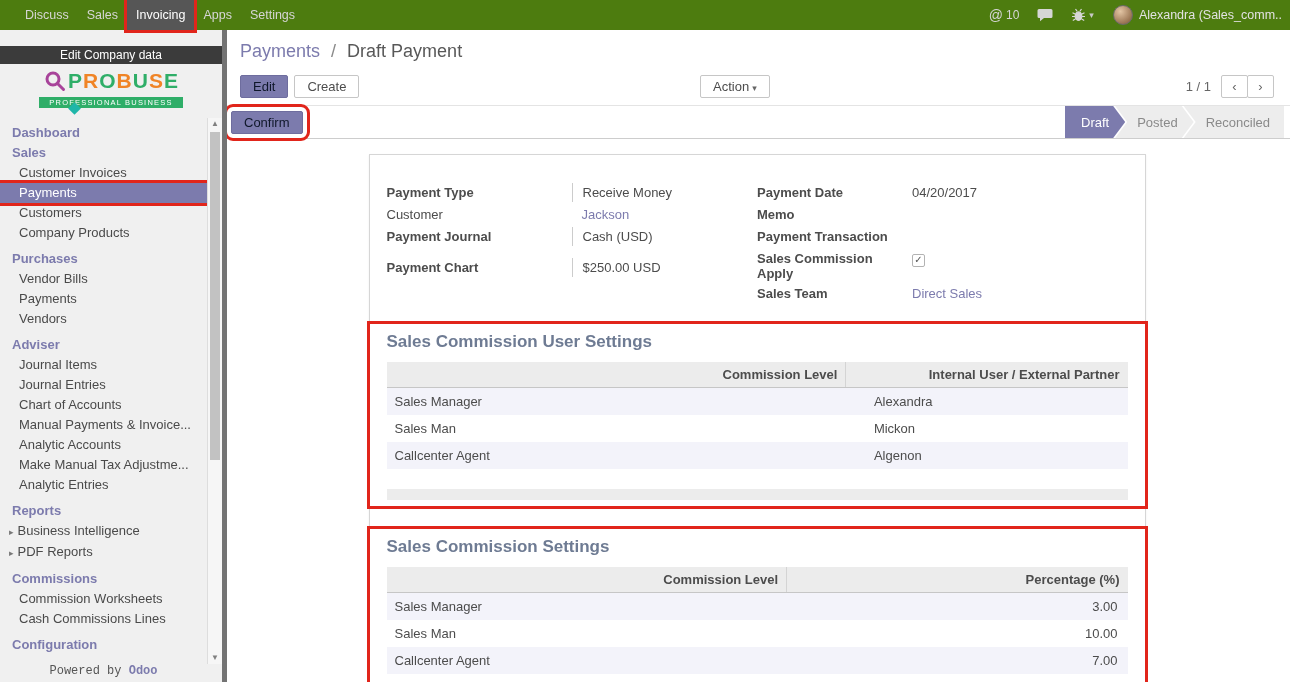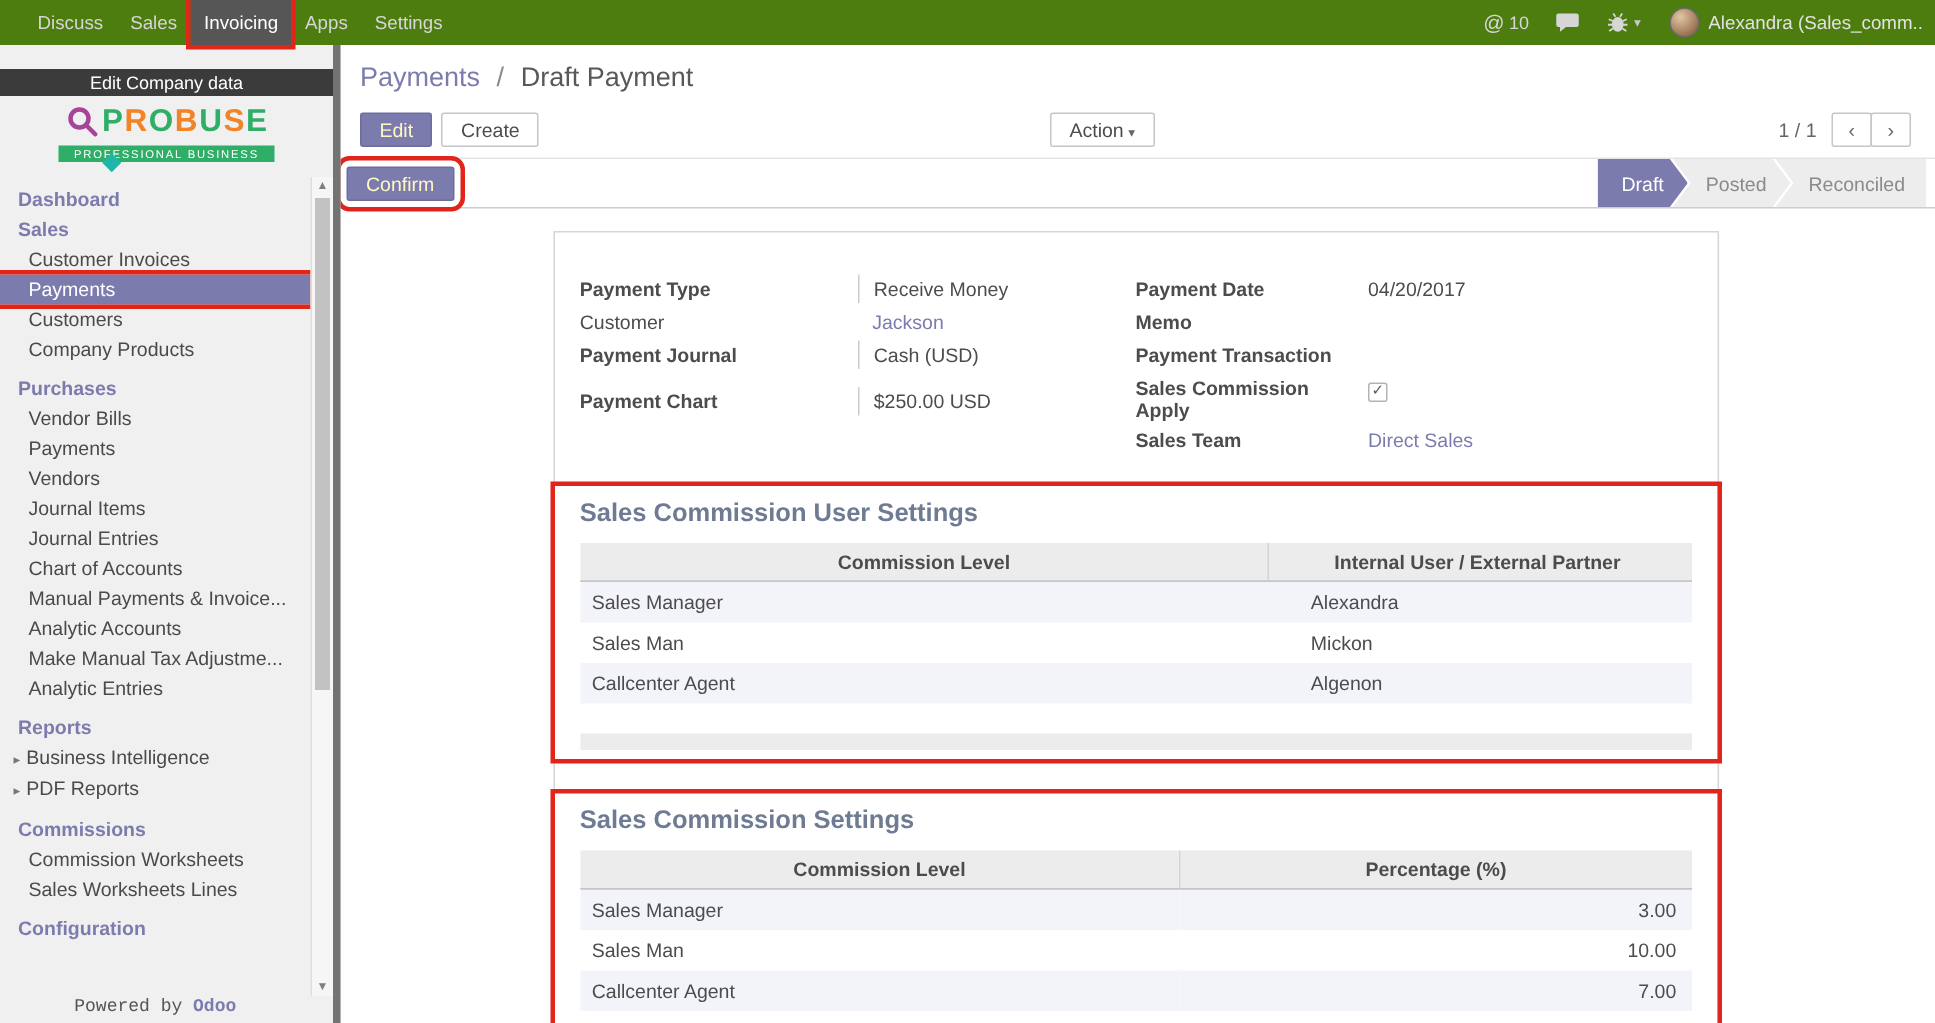--- a/index.html
+++ b/index.html
@@ -94,21 +94,21 @@
   .bc-link { color: #7c7bad; cursor: pointer; }
   .bc-sep { color: #8a8a8a; margin: 0 6px; }
   .bc-current { color: #585858; }
   .buttons-row { display: flex; align-items: center; position: relative; height: 26px; }
   .left-buttons { display: flex; gap: 6px; }
   .center-buttons { position: absolute; left: 460px; }
   .btn {
     font-size: 13px; padding: 3px 12px; border: 1px solid #c6c6c6; background: #fff;
     color: #4c4c4c; border-radius: 2px; cursor: pointer; font-family: "Liberation Sans", sans-serif;
   }
-  .btn-primary { background: #7c7bad; border-color: #6e6d9e; color: #fef9c3; }
+  .btn-primary { background: #7c7bad; border-color: #6e6d9e; color: #0f172a; }
   .caret { font-size: 9px; margin-left: 3px; color: #666; }
   .pager { margin-left: auto; display: flex; align-items: center; gap: 10px; color: #666; }
   .pager-buttons { display: flex; }
   .pager-buttons .btn { width: 27px; padding: 3px 0; text-align: center; color: #666; }
   .pager-buttons .btn + .btn { margin-left: -1px; }
 
   
   .statusbar {
     height: 34px; background: #fff; border-top: 1px solid #e4e4e4; border-bottom: 1px solid #cdcdcd;
     display: flex; align-items: center; justify-content: space-between; padding-left: 7px; margin-top: 2px;
@@ -151,21 +151,21 @@
   }
   .check { font-size: 10px; color: #555; line-height: 10px; }
 
   
   .anno-section { margin: 0 -17px; padding: 8px 17px 6px; }
   .sec-user { margin-top: 18px; }
   .sec-settings { margin-top: 23px; padding-bottom: 26px; }
   .sec-title { font-size: 17px; font-weight: bold; color: #6e7b93; margin: 0 0 10px; }
   .o-table { width: 100%; border-collapse: collapse; font-size: 13px; }
   .o-table th {
-    background: #ececec; text-align: center; font-weight: bold; padding: 5px 8px;
+    background: #ececec; text-align: right; font-weight: bold; padding: 5px 8px;
     border-bottom: 1px solid #c6c6c6; color: #4c4c4c;
   }
   .o-table th + th { border-left: 1px solid #d4d4d4; }
   .o-table td { padding: 6px 8px; }
   .o-table tbody tr:nth-child(odd) { background: #f3f3fa; }
   .o-table tbody tr { cursor: pointer; }
   .t1 .c1 { width: 62%; } .t1 .c2 { width: 38%; }
   .t1 td.c2 { padding-left: 28px; } .t1 th.c2 { padding-left: 4px; }
   .t2 .c1 { width: 54%; } .t2 .c2 { width: 46%; }
   .t2 td.c2 { text-align: right; padding-right: 10px; }
@@ -227,33 +227,34 @@
     <div class="nav-header">Dashboard</div>
     <div class="nav-header">Sales</div>
     <div class="nav-item">Customer Invoices</div>
     <div class="nav-item active annotated">Payments</div>
     <div class="nav-item">Customers</div>
     <div class="nav-item">Company Products</div>
     <div class="nav-header mt">Purchases</div>
     <div class="nav-item">Vendor Bills</div>
     <div class="nav-item">Payments</div>
     <div class="nav-item">Vendors</div>
+    <div class="nav-header mt">Adviser</div>
     <div class="nav-item">Journal Items</div>
     <div class="nav-item">Journal Entries</div>
     <div class="nav-item">Chart of Accounts</div>
     <div class="nav-item">Manual Payments &amp; Invoice...</div>
     <div class="nav-item">Analytic Accounts</div>
     <div class="nav-item">Make Manual Tax Adjustme...</div>
     <div class="nav-item">Analytic Entries</div>
     <div class="nav-header mt">Reports</div>
     <div class="nav-item"><span class="nav-arrow">▸</span><span>Business Intelligence</span></div>
     <div class="nav-item"><span class="nav-arrow">▸</span><span>PDF Reports</span></div>
     <div class="nav-header mt">Commissions</div>
     <div class="nav-item">Commission Worksheets</div>
-    <div class="nav-item">Sales Worksheets Lines</div>
+    <div class="nav-item">Cash Commissions Lines</div>
     <div class="nav-header mt">Configuration</div>
   </nav>
 
   <div class="sb-scroll">
     <div class="sb-arrow sb-up">▲</div>
     <div class="sb-thumb"></div>
     <div class="sb-arrow sb-down">▼</div>
   </div>
 
   <div class="powered">

